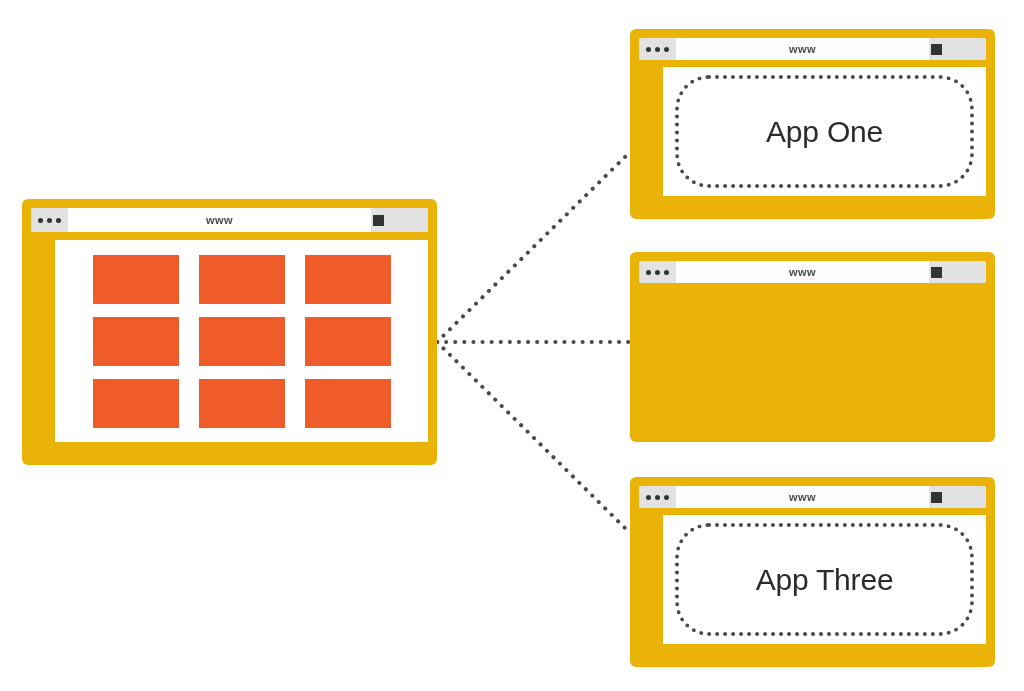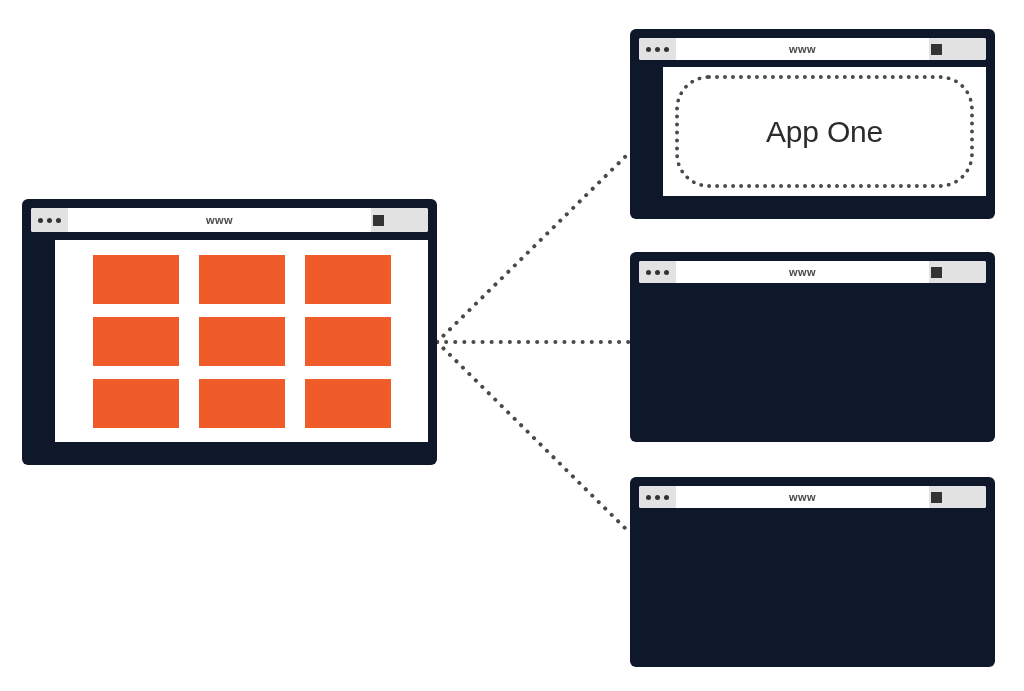--- a/index.html
+++ b/index.html
@@ -27,21 +27,21 @@
     top: 0;
     width: 1024px;
     height: 691px;
     pointer-events: none;
   }
 
   
   .window {
     position: absolute;
     box-sizing: border-box;
-    background: #0f172a;
+    background: #eab308;
     border-radius: 5px;
     padding: 8px;
   }
 
   .titlebar {
     box-sizing: border-box;
     height: 22px;
     background: #e2e2e2;
     border-radius: 2px;
     display: flex;
@@ -263,15 +263,20 @@
         <span class="dot"></span>
         <span class="dot"></span>
         <span class="dot"></span>
       </span>
       <span class="urlbar">
         <span class="www">www</span>
       </span>
       <span class="winbtn"></span>
       <span class="tail"></span>
     </div>
+    <div class="viewport">
+      <div class="dashed-area">
+        <span class="app-label">App Three</span>
+      </div>
+    </div>
   </div>
 
 </div>
 
 </body></html>

